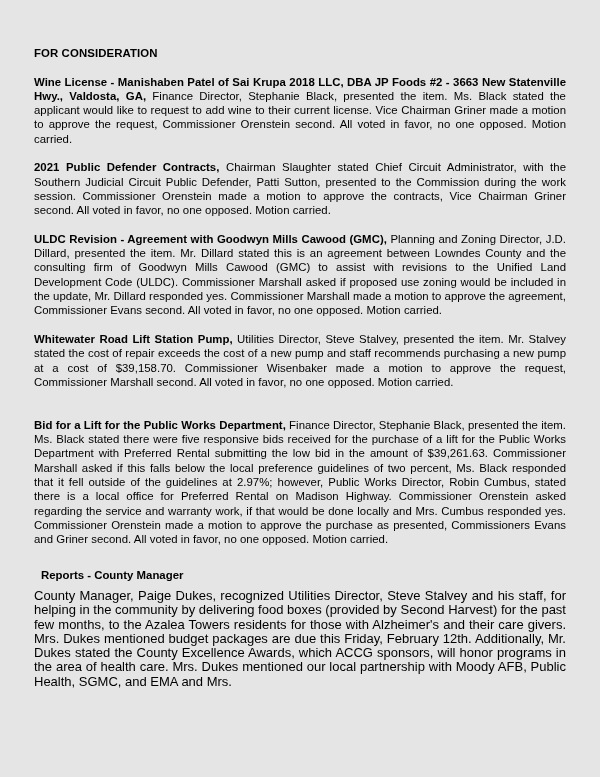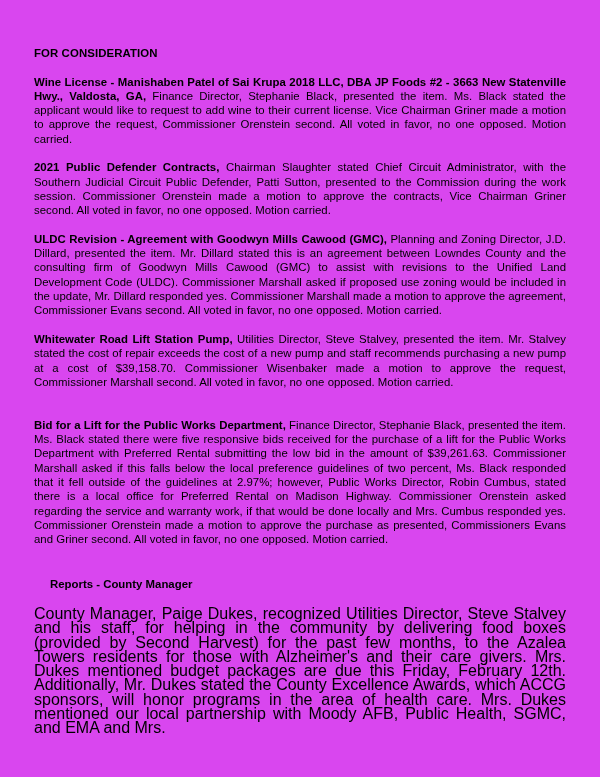--- a/index.html
+++ b/index.html
@@ -11,21 +11,21 @@
     width: 600px;
     height: 777px;
     font-family: "Liberation Sans", sans-serif;
     color: #000000;
     overflow: hidden;
   }
   .page {
     position: relative;
     width: 600px;
     height: 777px;
-    background: #d946ef;
+    background: #e5e5e5;
     box-sizing: border-box;
     text-decoration: underline;
   }
   .content {
     position: absolute;
     left: 34px;
     top: 46px;
     width: 532px;
   }
   .section-heading {
@@ -49,24 +49,24 @@
   .gap-after-heading {
     height: 14.3px;
   }
   .gap-para {
     height: 14.3px;
   }
   .tight-heading {
     font-size: 11.4px;
     font-weight: bold;
     line-height: 14.3px;
-    margin: 16px;
+    margin: 7px;
   }
   .reports-body {
-    font-size: 16px;
+    font-size: 13px;
     line-height: 14.3px;
     text-align: justify;
     text-justify: inter-word;
     margin: 0;
   }
 </style>
 </head>
 <body>
 
 <div class="page">

